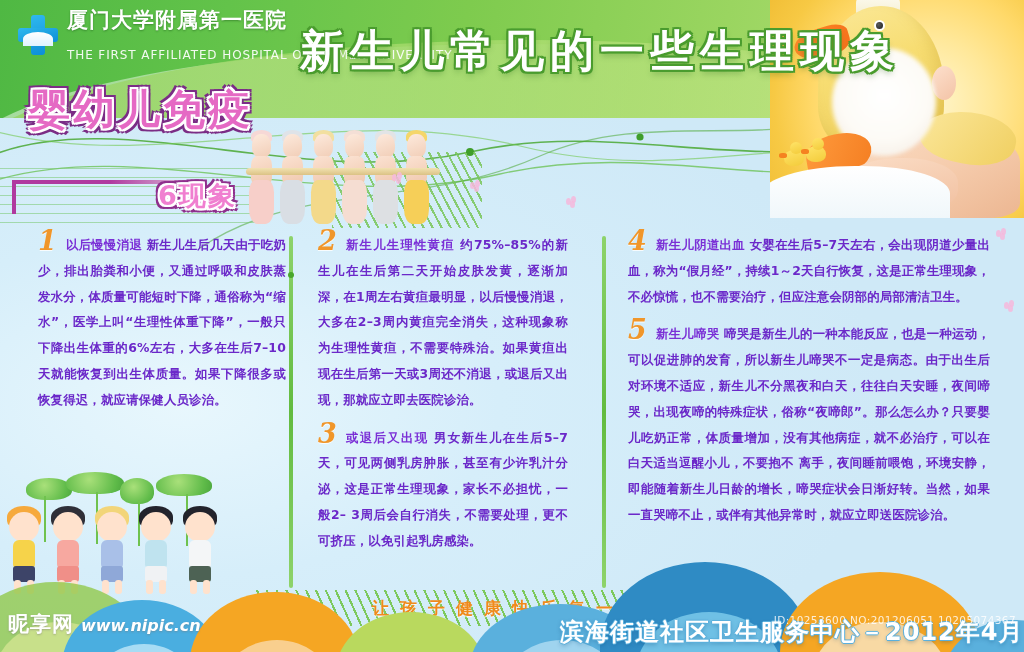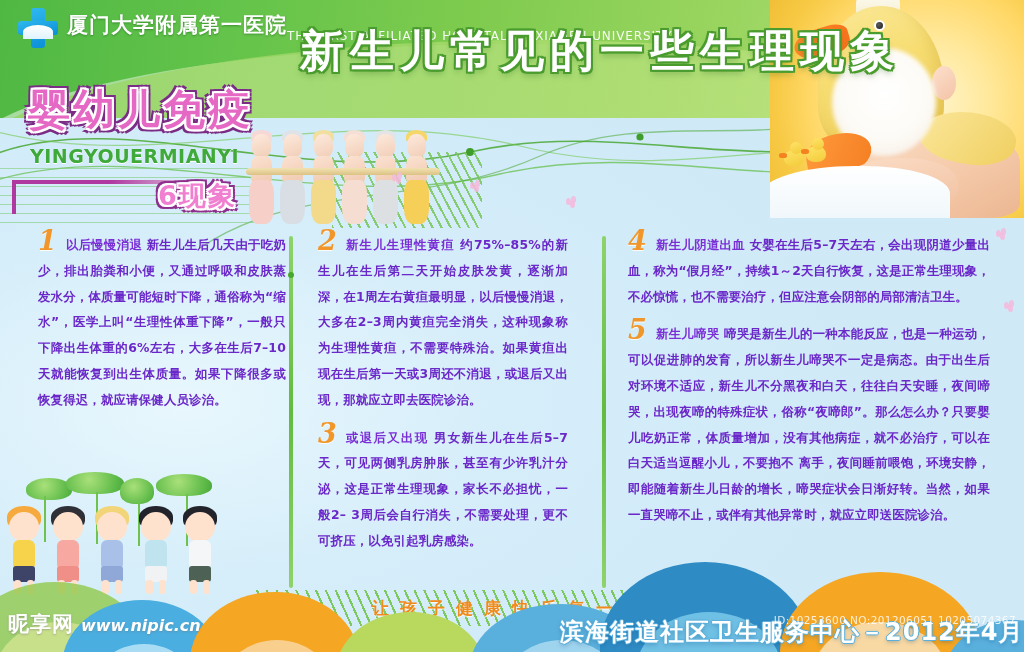--- a/index.html
+++ b/index.html
@@ -91,21 +91,21 @@
     background:linear-gradient(160deg,#ffe469,#f3cb3a);}
 
   
   .logo-wrap{ position:absolute; left:18px; top:8px; display:flex; align-items:center; gap:9px; }
   .cross{ position:relative; width:40px; height:40px; }
   .cross span{ position:absolute; background:linear-gradient(160deg,#2fb8ef,#0c8fd6); border-radius:3px; }
   .cross .v{ left:13px; top:0; width:14px; height:40px; }
   .cross .h{ left:0; top:13px; width:40px; height:14px; }
   .cross .curve{ position:absolute; left:5px; top:17px; width:30px; height:14px; border-radius:50% 50% 0 0;
     background:linear-gradient(180deg,#ffffff,#dff3ff); z-index:2;}
-  .logo-texts{ display:flex; flex-direction:row; }
+  .logo-texts{ display:flex; flex-direction:column; }
   .logo-cn{ font-size:21px; font-weight:bold; color:#ffffff; letter-spacing:1px; line-height:1.15;
     text-shadow:0 1px 2px rgba(20,80,20,.45); white-space:nowrap; }
   .logo-en{ font-size:12px; color:#ffffff; letter-spacing:.9px; opacity:.92; margin-top:16px; white-space:nowrap;text-align:right; }
 
   
   .title-wrap{ position:absolute; left:300px; top:22px; width:560px; }
   .title-cn{
     font-size:44px; font-weight:bold; letter-spacing:6px; color:#ffffff; white-space:nowrap;
     text-shadow: -2px 0 #4a9c2e, 0 -2px #4a9c2e, 2px 0 #4a9c2e, 0 2px #4a9c2e,
                  -2px -2px #4a9c2e, 2px -2px #4a9c2e, -2px 2px #4a9c2e, 2px 2px #4a9c2e,
@@ -287,21 +287,20 @@
       <div class="logo-en">THE FIRST AFFILIATED HOSPITAL OF XIAMEN UNIVERSITY</div>
     </div>
   </div>
 
   <div class="title-wrap">
     <div class="title-cn">新生儿常见的一些生理现象</div>
   </div>
 
   <div class="side-title">
     <div class="side-cn">婴幼儿免疫</div>
-    <div class="side-py">YINGYOUERMIANYI</div>
   </div>
 
   <div class="lined"></div>
   <div class="lbracket"></div>
   <div class="lbar"></div>
   <div class="badge6">6现象</div>
 
   <div class="hatch"></div>
   <div class="babies">
     <div class="baby">

